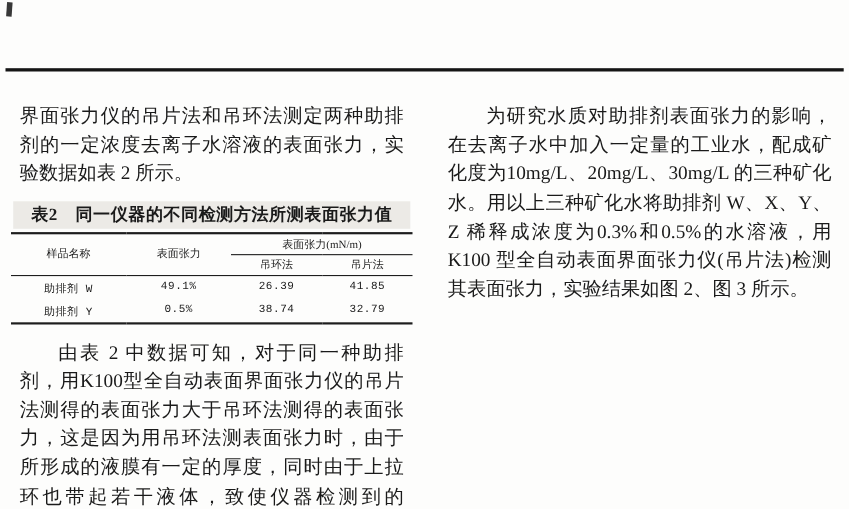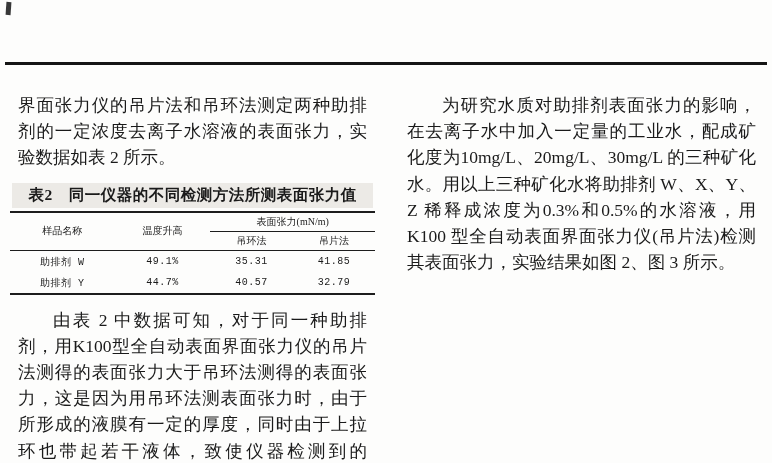--- a/index.html
+++ b/index.html
@@ -147,39 +147,39 @@
 
     <div class="col">
       <p class="body-text">界面张力仪的吊片法和吊环法测定两种助排剂的一定浓度去离子水溶液的表面张力，实验数据如表 2 所示。</p>
 
       <div class="table-caption">表2　同一仪器的不同检测方法所测表面张力值</div>
 
       <table class="data-table">
         <thead>
           <tr>
             <th rowspan="2">样品名称</th>
-            <th rowspan="2">温度升高</th>
+            <th rowspan="2">表面张力</th>
             <th colspan="2" class="group-head">表面张力(mN/m)</th>
           </tr>
           <tr>
             <th>吊环法</th>
             <th>吊片法</th>
           </tr>
         </thead>
         <tbody>
           <tr>
             <td>助排剂 W</td>
             <td>49.1%</td>
-            <td>35.31</td>
+            <td>26.39</td>
             <td>41.85</td>
           </tr>
           <tr>
             <td>助排剂 Y</td>
-            <td>44.7%</td>
-            <td>40.57</td>
+            <td>0.5%</td>
+            <td>38.74</td>
             <td>32.79</td>
           </tr>
         </tbody>
       </table>
 
       <p class="body-text indent" style="margin-top:12px;"><span>由表 2 中数据可知，对于同一种助排剂，用K100型全自动表面界面张力仪的吊片法测得的表面张力大于吊环法测得的表面张力，这是因为用吊环法测表面张力时，由于所形成的液膜有一定的厚度，同时由于上拉环也带起若干液体，致使仪器检测到的Wilhelmy 力 Fw 比实际值稍小</span><sup class="ref">[1]</sup><span>，造成所测的表面张力要比实际值稍小。</span></p>
     </div>
 
     <div class="col">
       <p class="body-text indent">为研究水质对助排剂表面张力的影响，在去离子水中加入一定量的工业水，配成矿化度为10mg/L、20mg/L、30mg/L 的三种矿化水。用以上三种矿化水将助排剂 W、X、Y、Z 稀释成浓度为0.3%和0.5%的水溶液，用K100 型全自动表面界面张力仪(吊片法)检测其表面张力，实验结果如图 2、图 3 所示。</p>

